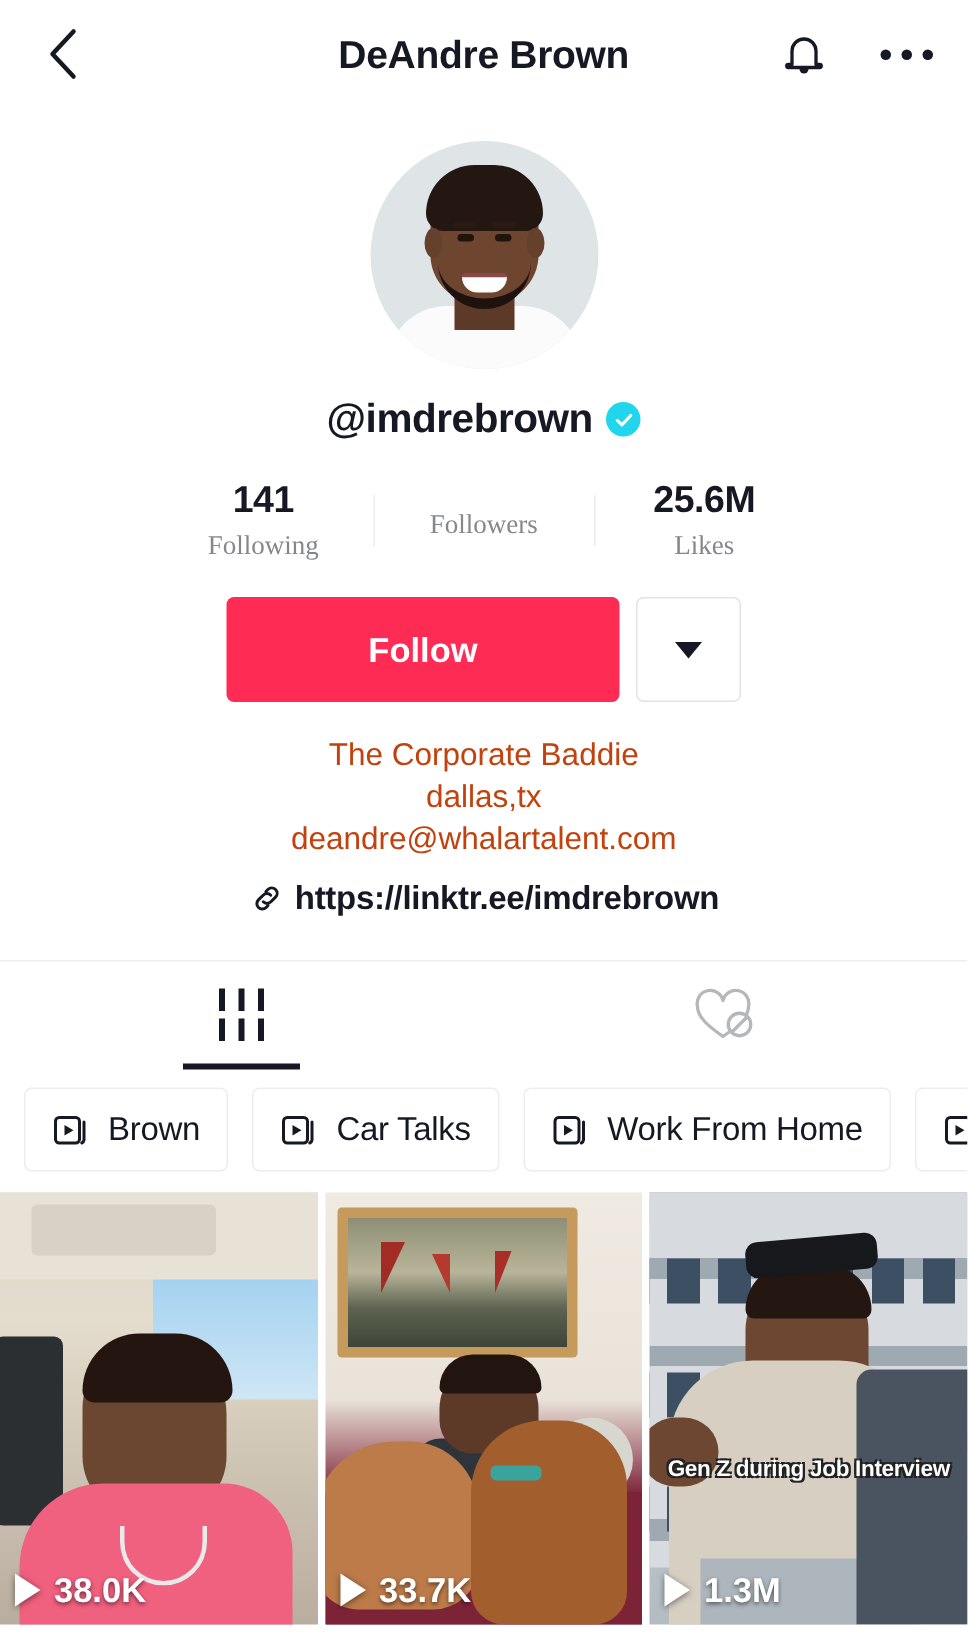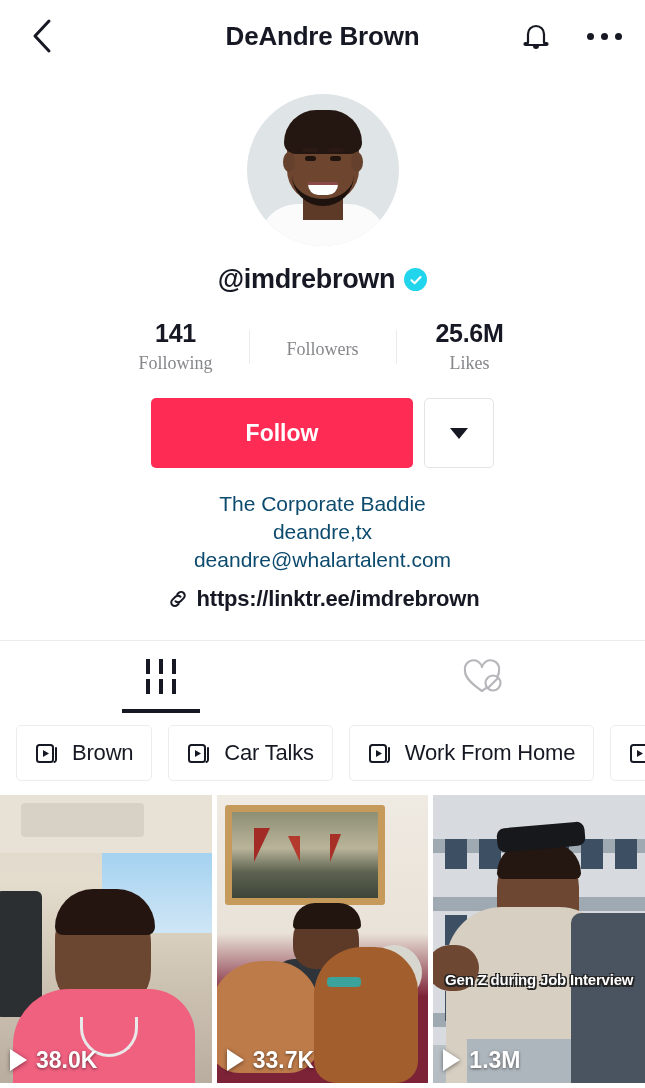--- a/index.html
+++ b/index.html
@@ -145,21 +145,21 @@
   }
   .caret {
     width: 0; height: 0;
     border-left: 9px solid transparent;
     border-right: 9px solid transparent;
     border-top: 11px solid #161823;
   }
 
   
   .bio { margin-top: 22px; text-align: center; }
-  .bio-line { font-size: 21px; color: #0c4a6e; line-height: 1.33; }
+  .bio-line { font-size: 21px; color: #c2410c; line-height: 1.33; }
   .bio-link-row {
     margin-top: 12px;
     display: flex; align-items: center; justify-content: center; gap: 7px;
     cursor: pointer;
   }
   .bio-link { font-size: 22px; font-weight: bold; color: #161823; letter-spacing: -0.2px; }
 
   .divider { height: 1px; background: #ededee; margin-top: 28px; }
 
   
@@ -344,21 +344,21 @@
 
   <div class="actions">
     <div class="follow-btn">Follow</div>
     <div class="dropdown-btn">
       <span class="caret"></span>
     </div>
   </div>
 
   <div class="bio">
     <div class="bio-line">The Corporate Baddie</div>
-    <div class="bio-line">deandre,tx</div>
+    <div class="bio-line">dallas,tx</div>
     <div class="bio-line">deandre@whalartalent.com</div>
     <div class="bio-link-row">
       <svg width="24" height="24" viewBox="0 0 24 24">
         <path d="M9.5 14.2 a3.6 3.6 0 0 0 5.1 0 l3.1 -3.1 a3.6 3.6 0 0 0 -5.1 -5.1 l-1.3 1.3" fill="none" stroke="#161823" stroke-width="2" stroke-linecap="round"></path>
         <path d="M14.5 9.8 a3.6 3.6 0 0 0 -5.1 0 l-3.1 3.1 a3.6 3.6 0 0 0 5.1 5.1 l1.3 -1.3" fill="none" stroke="#161823" stroke-width="2" stroke-linecap="round"></path>
       </svg>
       <span class="bio-link">https://linktr.ee/imdrebrown</span>
     </div>
   </div>
 </div>

